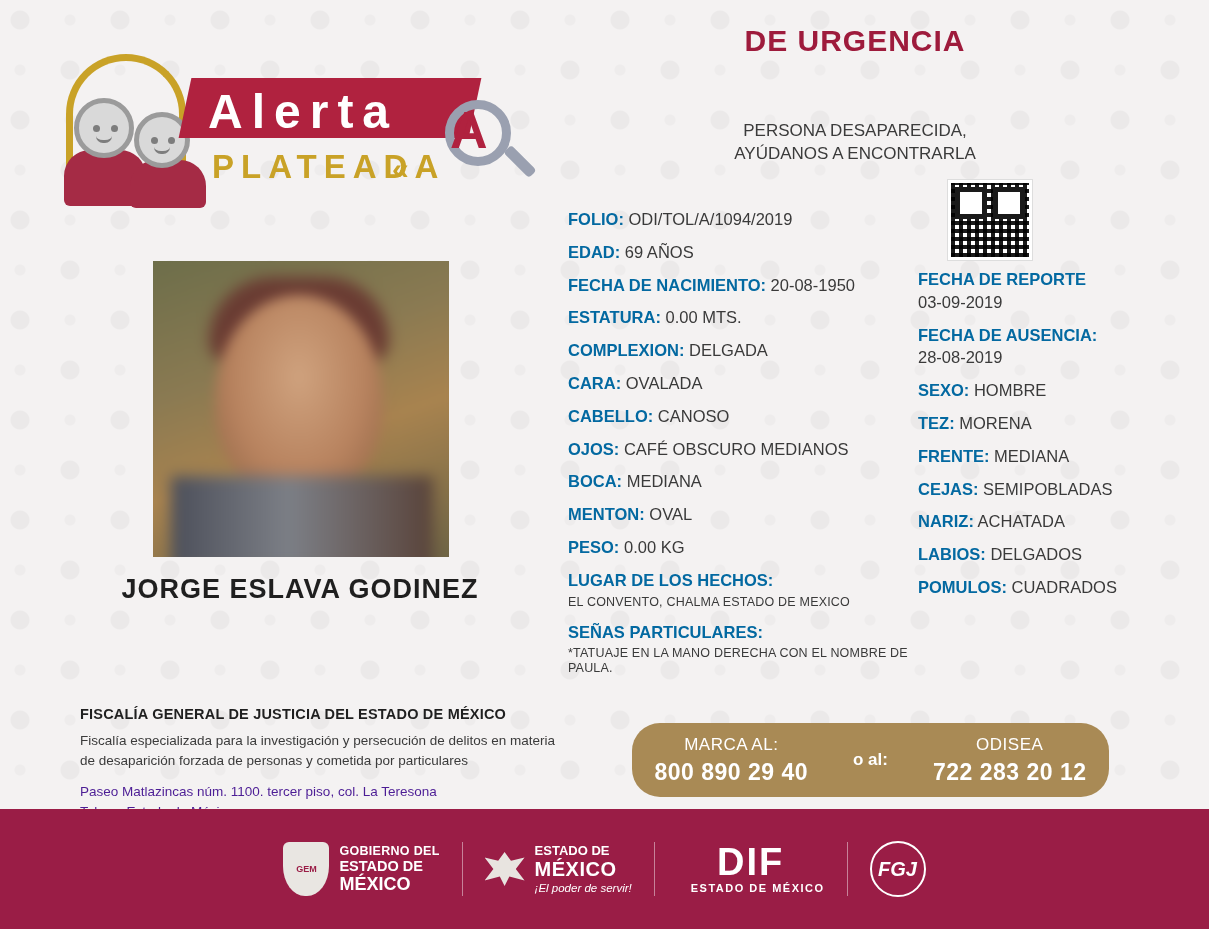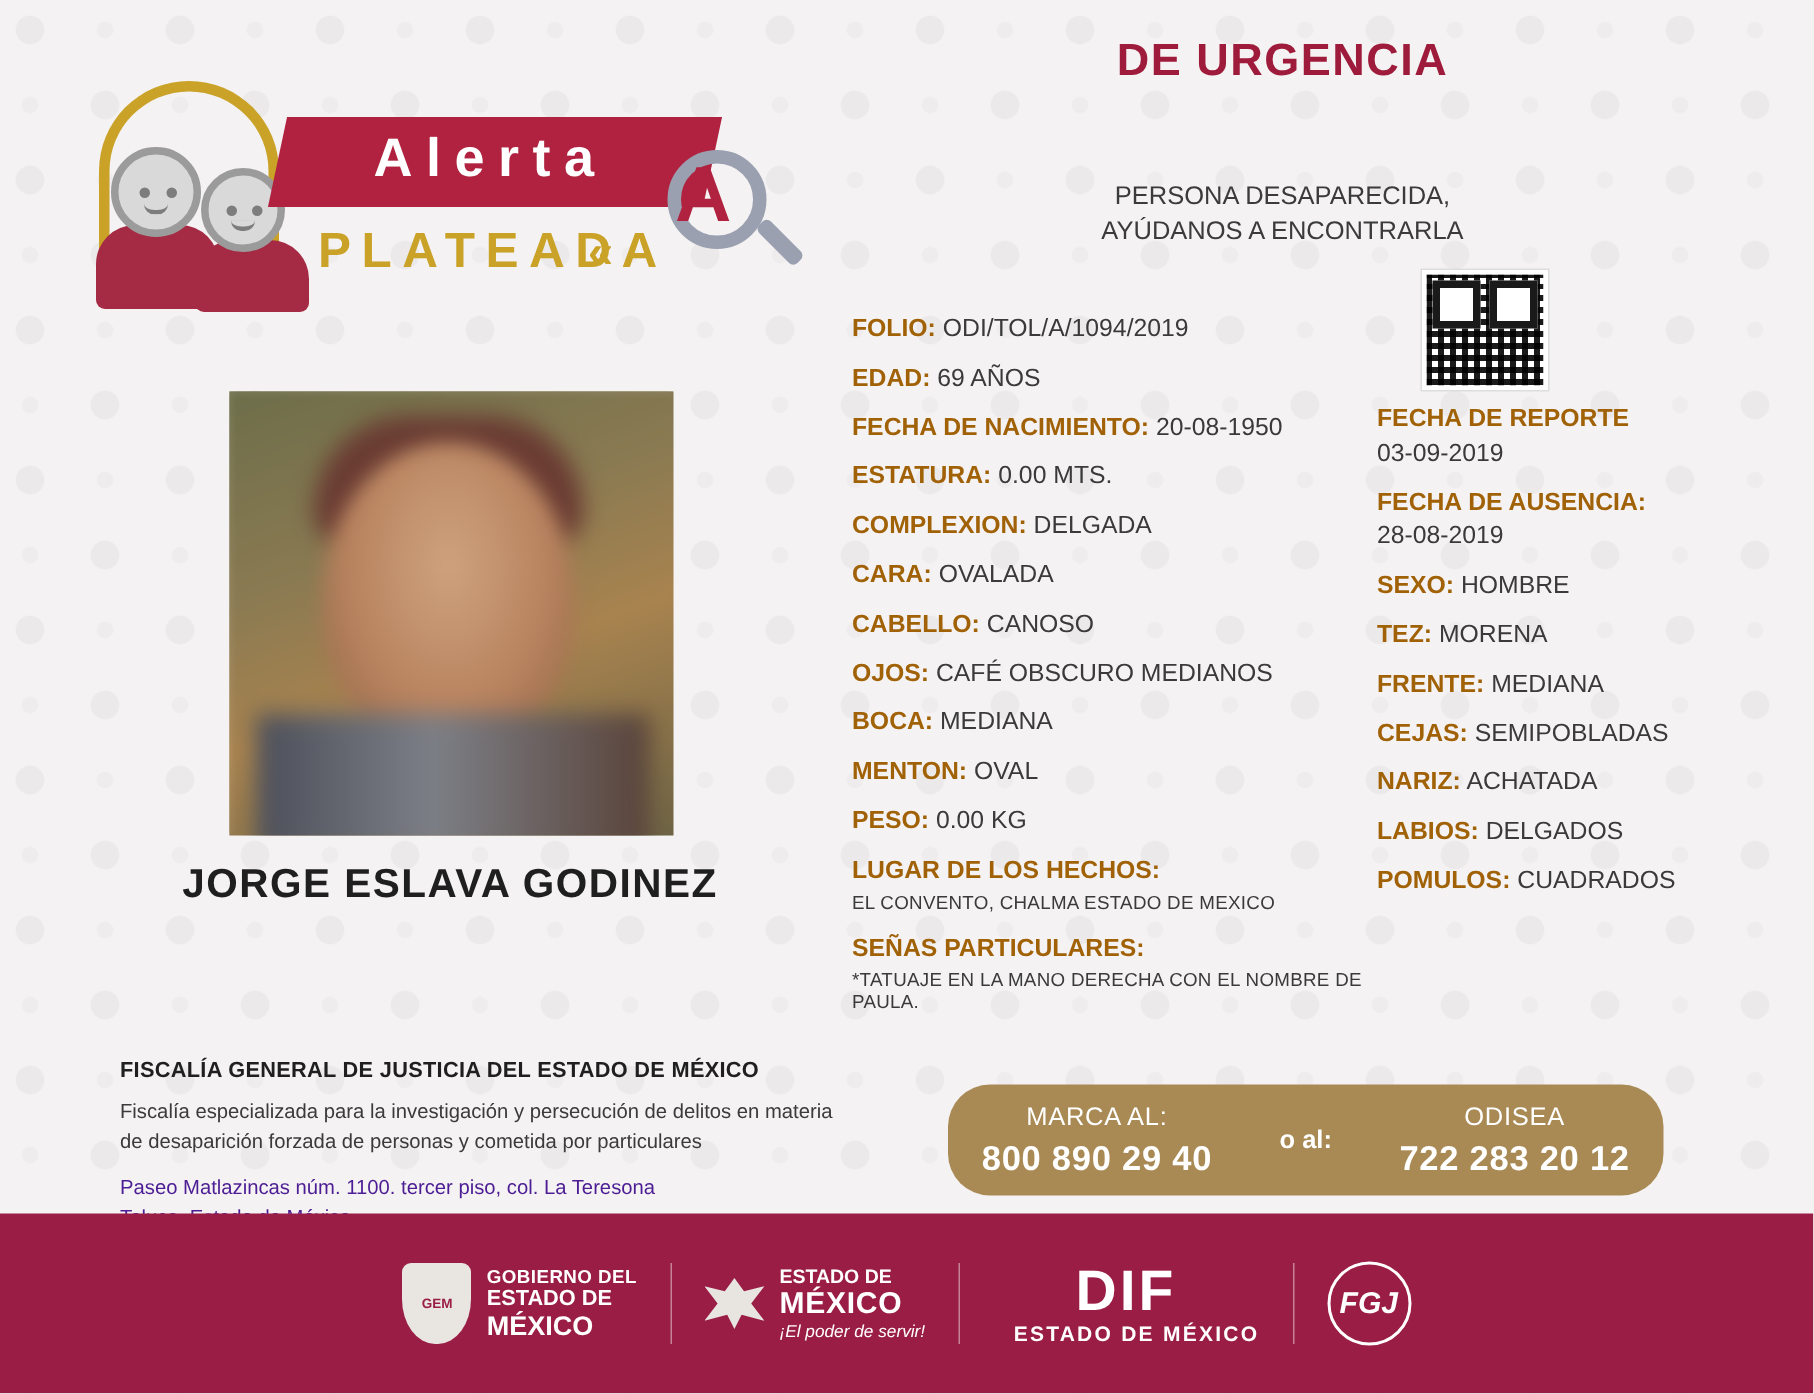--- a/index.html
+++ b/index.html
@@ -54,22 +54,22 @@
   .body-shape.right { left: 82px; top: 106px; width: 76px; height: 48px; }
   .eye { position: absolute; width: 7px; height: 7px; border-radius: 50%; background: #7d7d7d; }
   .mouth { position: absolute; width: 16px; height: 7px; border-bottom: 3px solid #7d7d7d; border-radius: 0 0 12px 12px; }
 
   .alerta-band {
     position: absolute; left: 145px; top: 50px; width: 290px; height: 60px;
     background: #b0223f; transform: skewX(-12deg);
   }
   .alerta-word {
     position: absolute; left: 168px; top: 56px;
-    font-size: 36px; font-weight: bold; color: #fff;
-    letter-spacing: 9px; font-family: "Liberation Sans", sans-serif; margin-left: 41px;
+    font-size: 48px; font-weight: bold; color: #fff;
+    letter-spacing: 9px; font-family: "Liberation Sans", sans-serif;
   }
   .plateada-word {
     position: absolute; left: 172px; top: 120px;
     font-size: 33px; font-weight: bold; color: #c9a227;
     letter-spacing: 7px;
   }
   .plateada-marks {
     position: absolute; left: 352px; top: 124px;
     font-size: 30px; color: #c9a227; font-weight: bold;
   }
@@ -139,21 +139,21 @@
   .victim-name {
     position: absolute; left: 60px; top: 574px; width: 480px; text-align: center;
     font-size: 27px; font-weight: bold; color: #1f1f1f; letter-spacing: 1px;
   }
 
   
   .col-left { position: absolute; left: 568px; top: 210px; width: 340px; }
   .col-right { position: absolute; left: 918px; top: 270px; width: 280px; }
 
   .field { margin-bottom: 13px; font-size: 16.5px; color: #2b2b2b; line-height: 1.2; }
-  .field .k { font-weight: bold; color: #a16207; }
+  .field .k { font-weight: bold; color: #0369a1; }
   .field .v { color: #3a3a3a; }
   .field.block .v { display: block; font-size: 12.5px; margin-top: 4px; color: #3a3a3a; letter-spacing: .2px; }
   .field.stacked .v { display: block; font-size: 16.5px; margin-top: 3px; }
 
   
   .agency { position: absolute; left: 80px; top: 706px; width: 540px; }
   .agency-title { font-size: 14.5px; font-weight: bold; color: #1f1f1f; letter-spacing: .2px; }
   .agency-desc { font-size: 13.5px; color: #3b3b3b; margin-top: 9px; line-height: 1.45; }
   .agency-addr { font-size: 13.5px; color: #4c1d95; margin-top: 12px; line-height: 1.45; }
 
@@ -188,21 +188,21 @@
   .eagle {
     width: 40px; height: 34px; background: #e8e4e0;
     clip-path: polygon(50% 0%, 66% 26%, 100% 16%, 78% 50%, 100% 84%, 62% 72%, 50% 100%, 38% 72%, 0% 84%, 22% 50%, 0% 16%, 34% 26%);
   }
   .edomex-txt { line-height: 1.1; text-align: left; }
   .edomex-1 { font-size: 13px; font-weight: bold; }
   .edomex-2 { font-size: 20px; font-weight: bold; letter-spacing: .5px; }
   .edomex-3 { font-size: 11.5px; font-style: italic; margin-top: 2px; }
   .dif-txt { text-align: center; line-height: 1.05; }
   .dif-1 { font-size: 38px; font-weight: bold; letter-spacing: 2px; }
-  .dif-2 { font-size: 14px; font-weight: bold; letter-spacing: 1.5px; margin-left: 14px; }
+  .dif-2 { font-size: 11px; font-weight: bold; letter-spacing: 1.5px; margin-left: 14px; }
   .fgj-circle {
     width: 56px; height: 56px; border-radius: 50%; border: 2.5px solid #fff;
     display: flex; align-items: center; justify-content: center;
     font-size: 20px; font-weight: bold; font-style: italic;
   }
 </style>
 </head>
 <body>
 
 <div id="poster">

